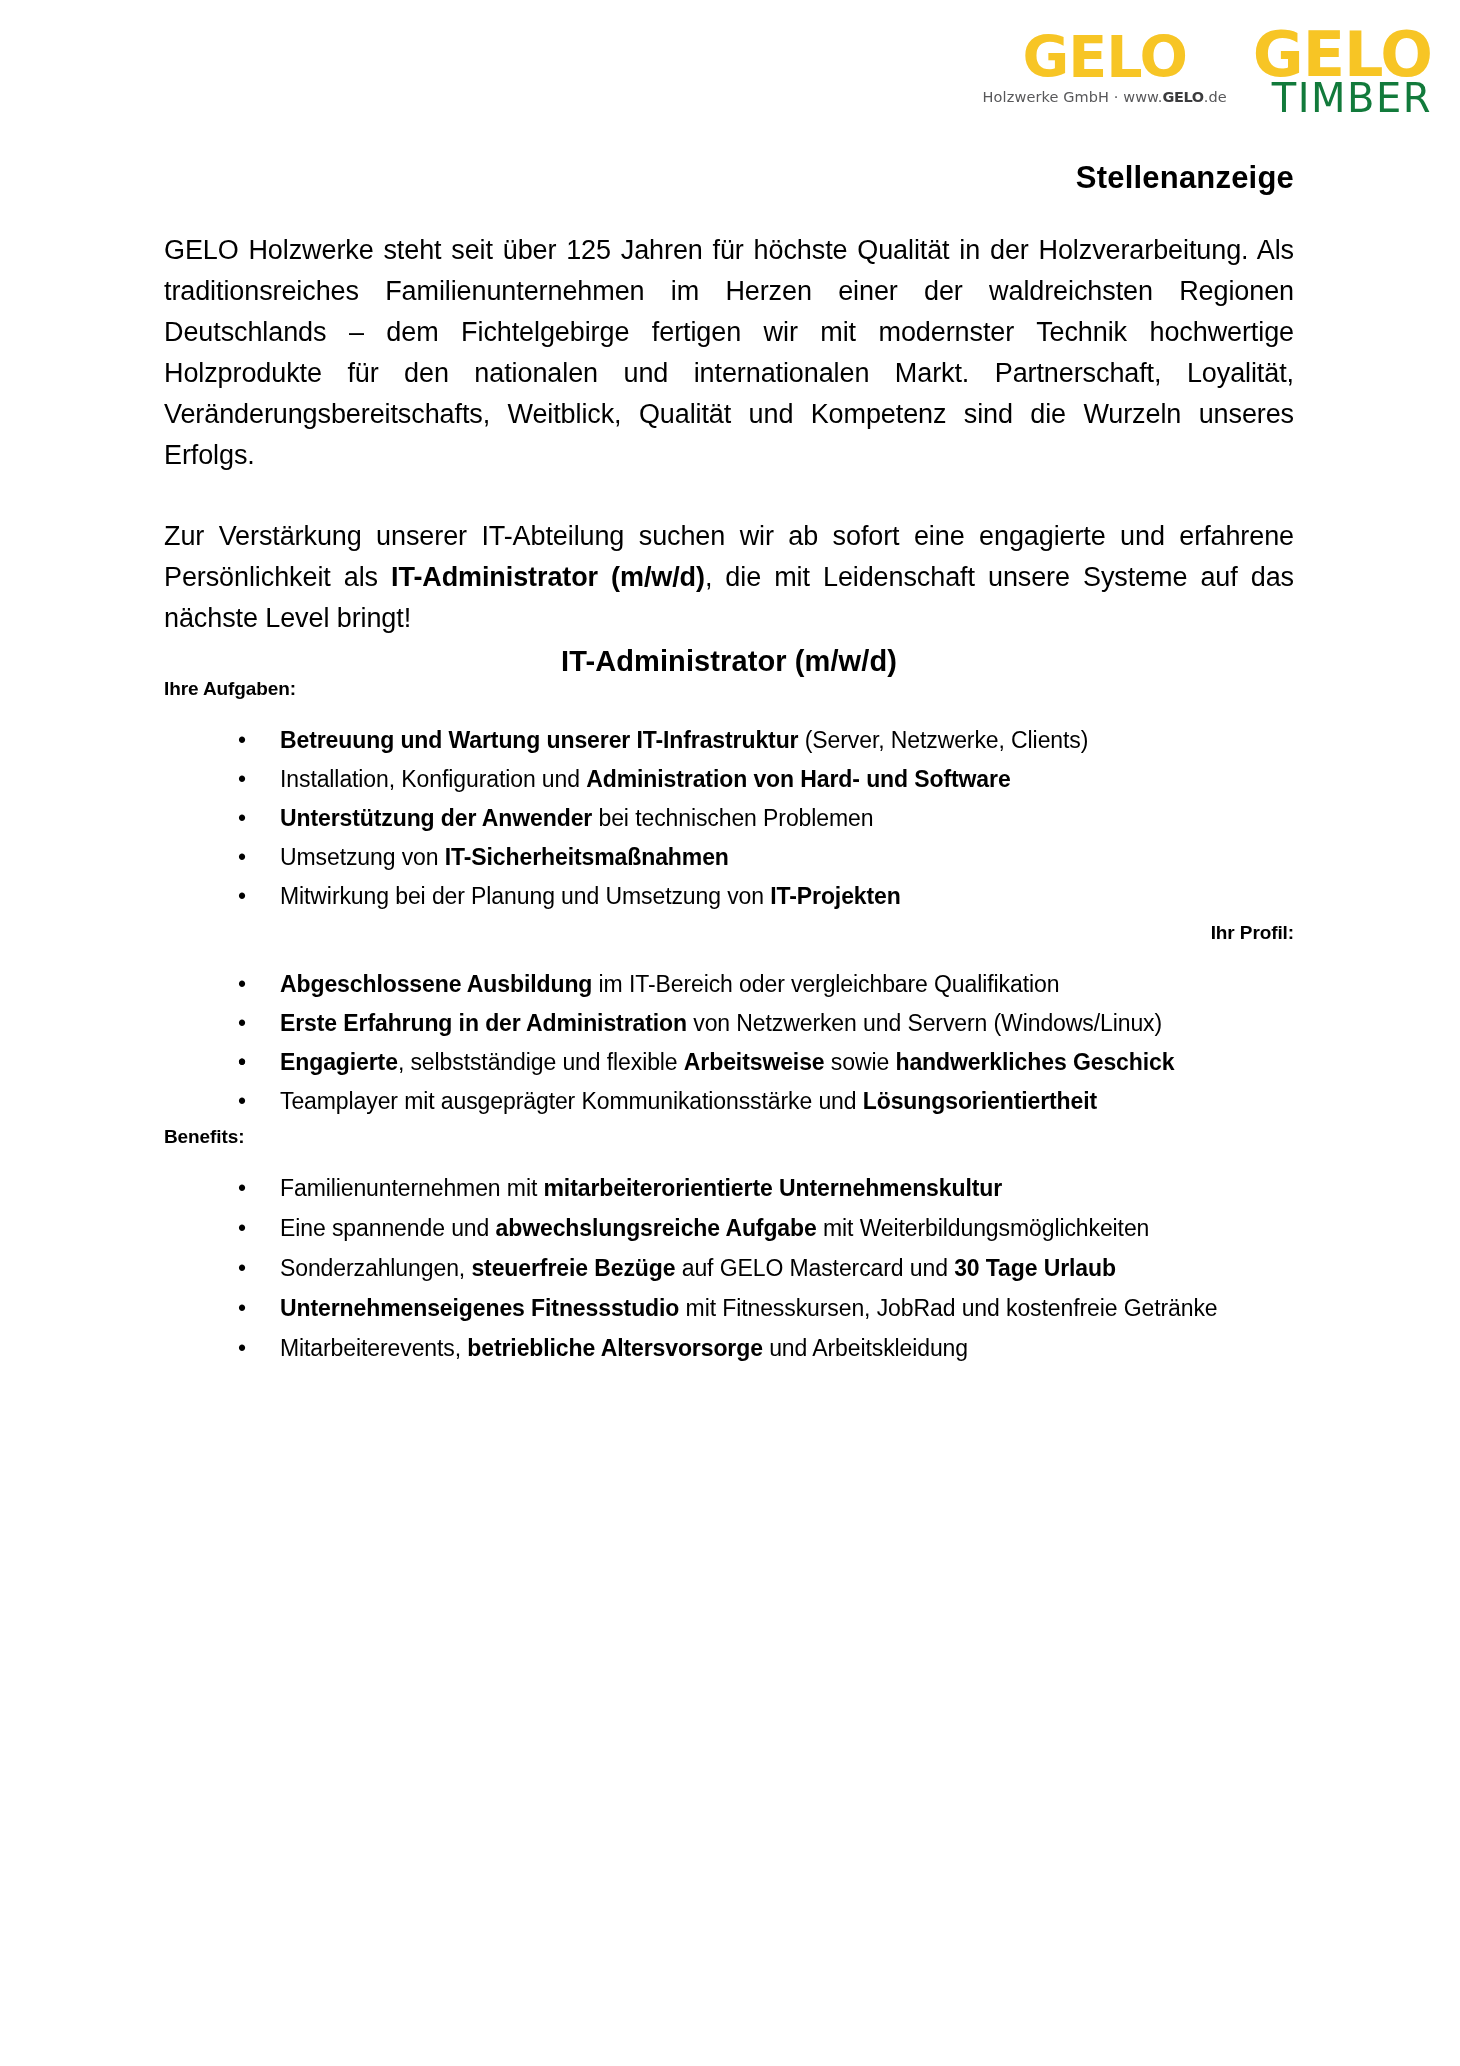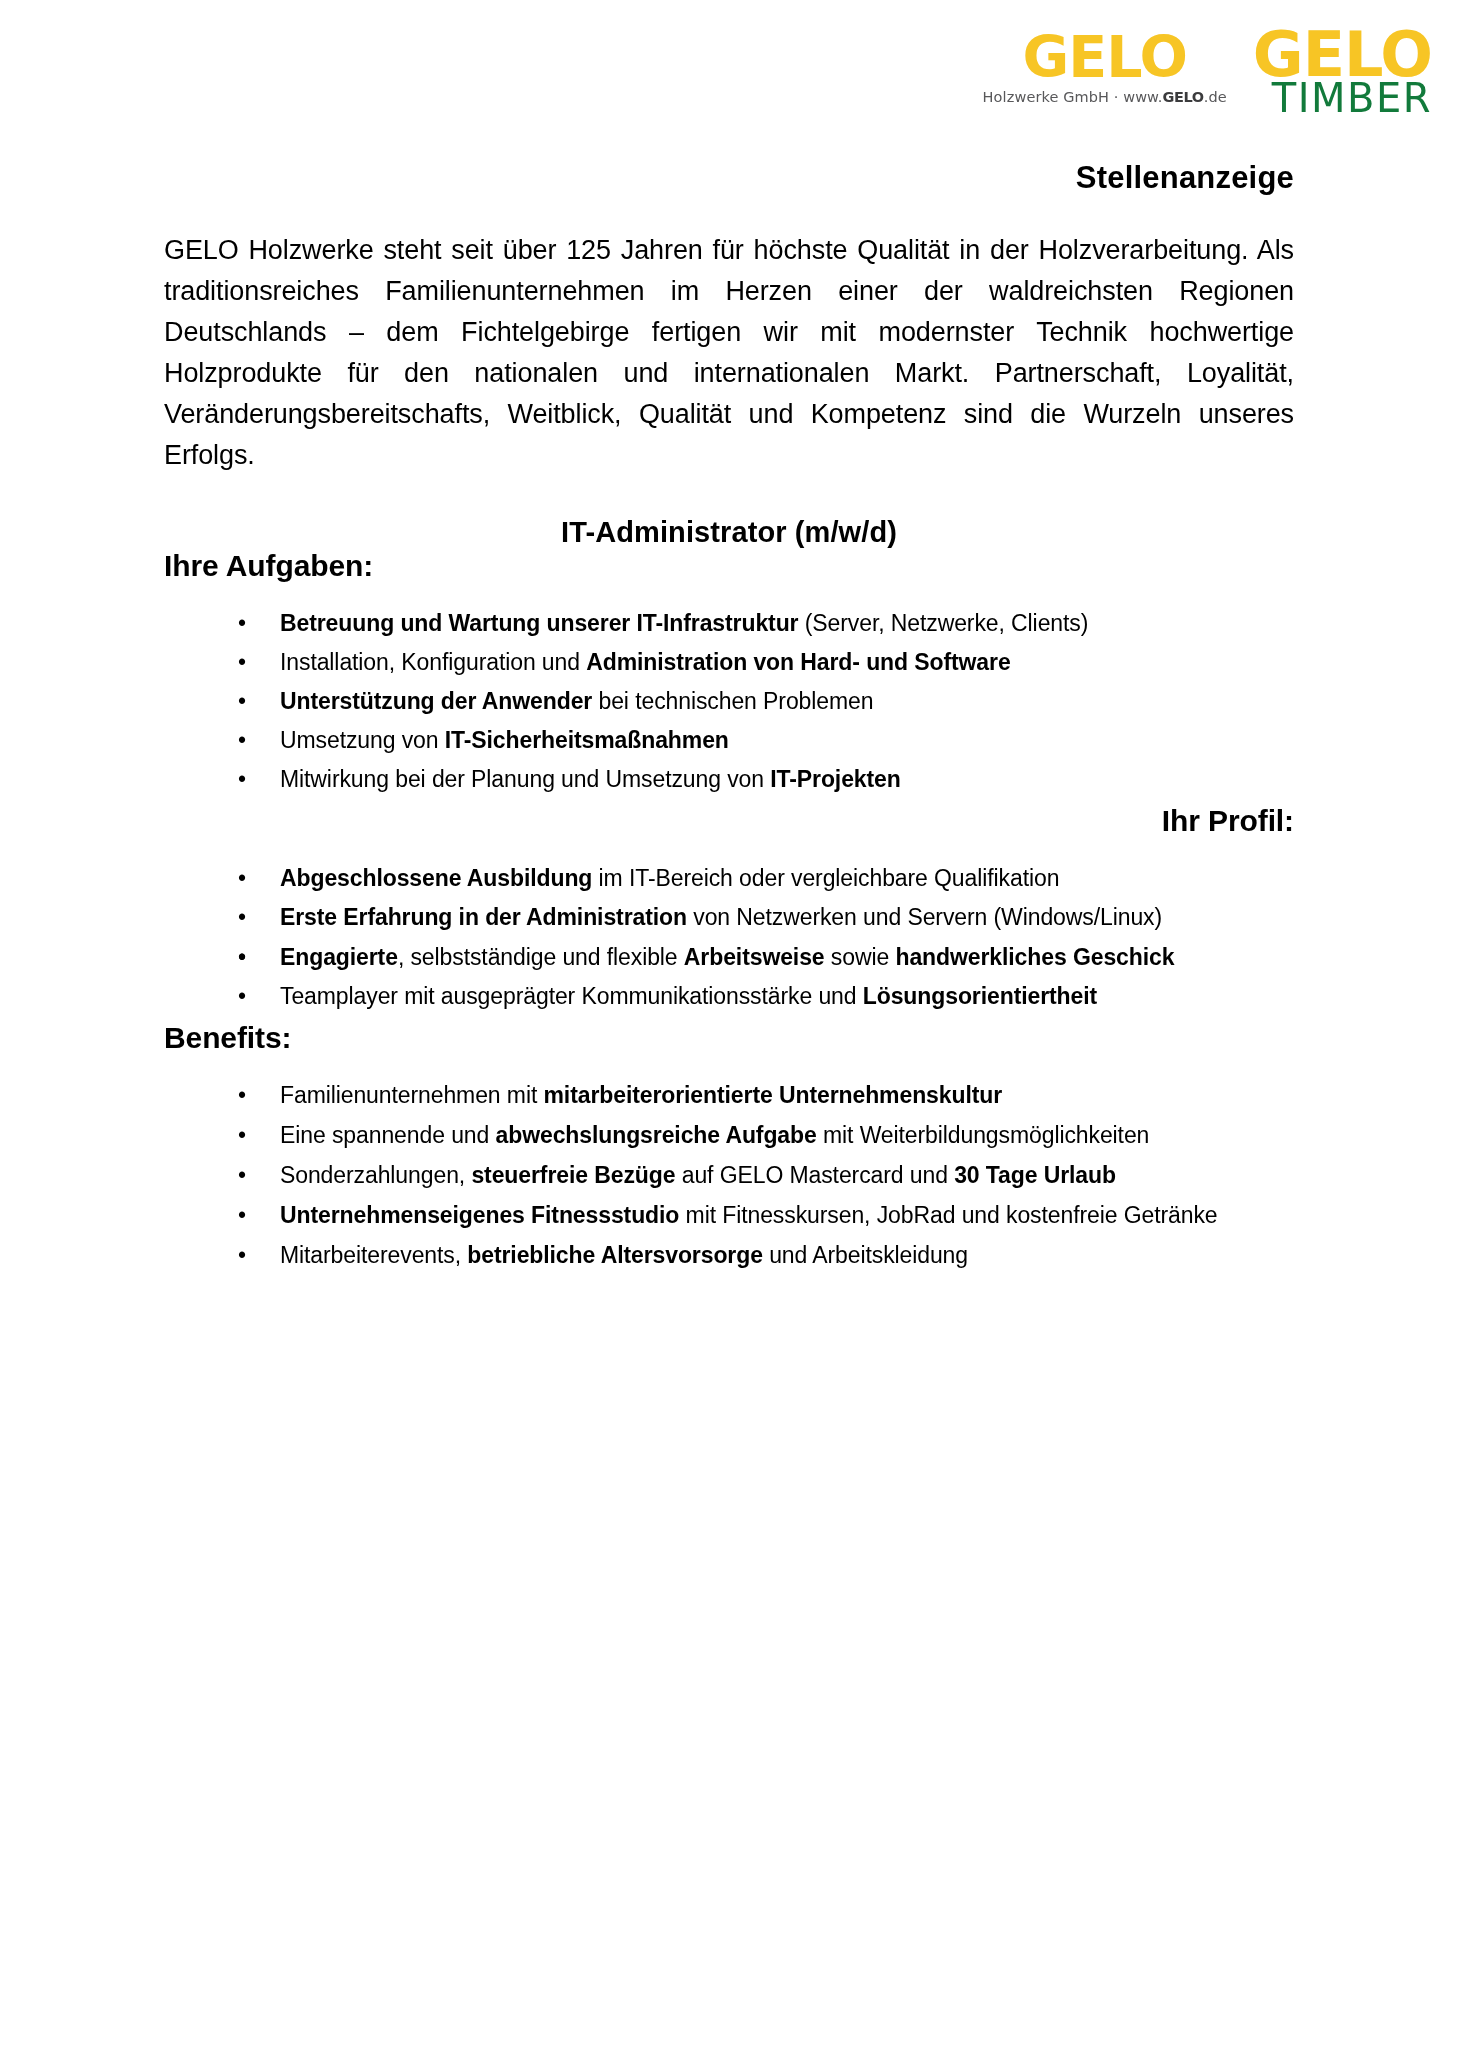--- a/index.html
+++ b/index.html
@@ -113,21 +113,21 @@
 
   h2.job-title {
     font-size: 29px;
     font-weight: bold;
     text-align: center;
     margin: 6px 0 0 0;
     letter-spacing: 0.1px;
   }
 
   h3.section-head {
-    font-size: 30px;
+    font-size: 19px;
     font-weight: bold;
     margin: 0;
     letter-spacing: -0.1px;
   }
   .sec-aufgaben { margin-top: 72px; }
   .sec-profil   { margin-top: 58px; padding-left: 5px; text-align: right; }
   .sec-benefits { margin-top: 60px; }
 
   ul.bullets {
     list-style: none;
@@ -175,20 +175,23 @@
 
     </div>
   </div>
 
   <div class="content">
 
     <h1 class="doc-title">Stellenanzeige</h1>
 
     <p class="para">GELO Holzwerke steht seit über 125 Jahren für höchste Qualität in der Holzverarbeitung. Als traditionsreiches Familienunternehmen im Herzen einer der waldreichsten Regionen Deutschlands – dem Fichtelgebirge fertigen wir mit modernster Technik hochwertige Holzprodukte für den nationalen und internationalen Markt. Partnerschaft, Loyalität, Veränderungsbereitschafts, Weitblick, Qualität und Kompetenz sind die Wurzeln unseres Erfolgs.</p>
 
+    <p class="para last-of-block">
+      <span>Zur Verstärkung unserer IT-Abteilung suchen wir ab sofort eine engagierte und erfahrene Persönlichkeit als </span><b>IT-Administrator (m/w/d)</b><span>, die mit Leidenschaft unsere Systeme auf das nächste Level bringt!</span>
+    </p>
 
     <h2 class="job-title">IT-Administrator (m/w/d)</h2>
 
     <h3 class="section-head sec-aufgaben">Ihre Aufgaben:</h3>
     <ul class="bullets">
       <li><span class="bullet-dot">•</span><b>Betreuung und Wartung unserer IT-Infrastruktur</b><span> (Server, Netzwerke, Clients)</span><b></b><span></span><b></b><span></span></li>
       <li><span class="bullet-dot">•</span><b></b><span>Installation, Konfiguration und </span><b>Administration von Hard- und Software</b><span></span><b></b><span></span></li>
       <li><span class="bullet-dot">•</span><b>Unterstützung der Anwender</b><span> bei technischen Problemen</span><b></b><span></span><b></b><span></span></li>
       <li><span class="bullet-dot">•</span><b></b><span>Umsetzung von </span><b>IT-Sicherheitsmaßnahmen</b><span></span><b></b><span></span></li>
       <li><span class="bullet-dot">•</span><b></b><span>Mitwirkung bei der Planung und Umsetzung von </span><b>IT-Projekten</b><span></span><b></b><span></span></li>

